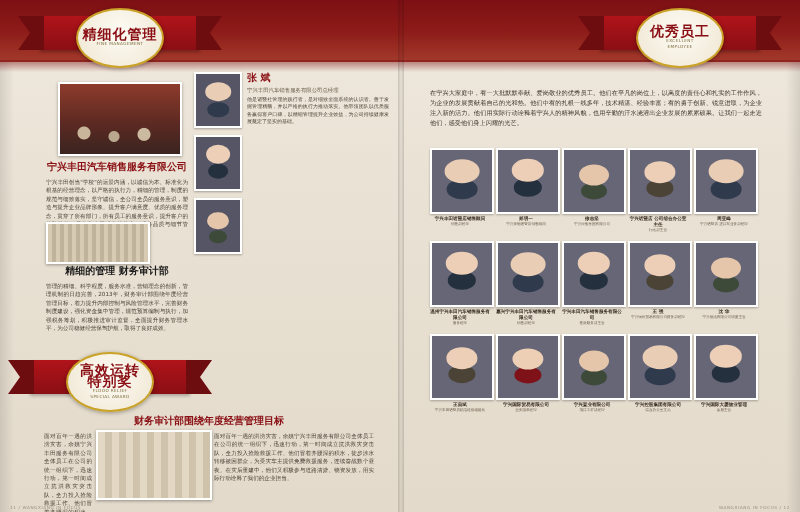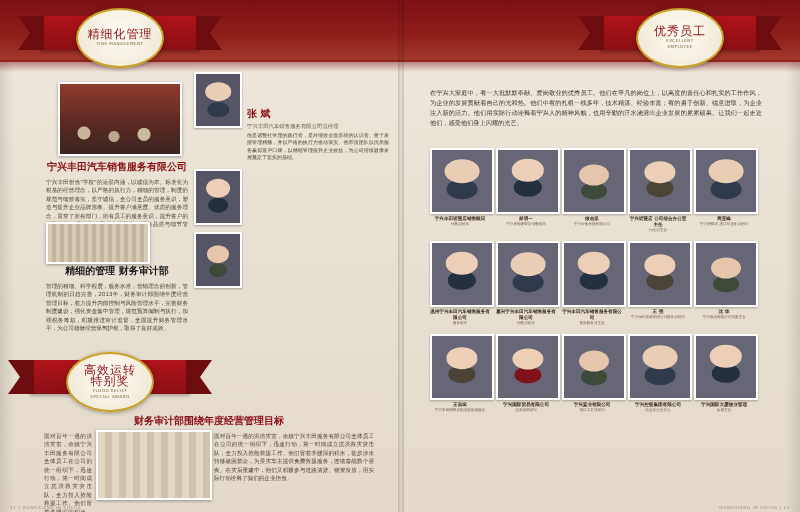--- a/index.html
+++ b/index.html
@@ -45,42 +45,42 @@
   .ribbon .tails:after{right:-22px;clip-path:polygon(0 0,100% 0,calc(100% - 12px) 50%,100% 100%,0 100%);}
   .seal{
     position:absolute;left:50%;top:0;transform:translateX(-50%);
     width:84px;height:56px;border-radius:50%/50%;
     background:radial-gradient(circle at 50% 40%,#fdfbf4,#efe6d2);
     border:2px solid #c9a227;
     box-shadow:0 1px 4px rgba(0,0,0,.35);
     display:flex;flex-direction:column;align-items:center;justify-content:center;
     text-align:center;
   }
-  .seal .cn{font-size:12px;color:#8a0f14;font-weight:normal;letter-spacing:1px;line-height:11px;}
+  .seal .cn{font-size:14px;color:#8a0f14;font-weight:bold;letter-spacing:1px;line-height:11px;}
   .seal .en{font-size:4.2px;color:#7b6a3a;letter-spacing:.4px;line-height:6px;margin-top:1px;}
 
   .h-left{left:40px;top:8px;width:160px;}
   .h-right{left:600px;top:8px;width:160px;}
   .h-flood{left:30px;top:352px;width:160px;}
 
   
   .photo{
     background:#2b2b2b;border:2px solid #fff;box-shadow:0 1px 3px rgba(0,0,0,.35);
     overflow:hidden;position:relative;
   }
   .photo .inner{position:absolute;inset:0;}
   .blk-title{font-size:10px;font-weight:bold;color:#1b1b1b;text-align:center;}
   .blk-title.red{color:#8a0f14;}
   .body-txt{font-size:5.6px;color:#4a4036;line-height:8.4px;text-align:justify;}
 
   
   .prof{display:flex;gap:5px;margin-bottom:7px;}
   .prof .pimg{width:44px;height:52px;flex:0 0 44px;border:2px solid #fff;box-shadow:0 1px 2px rgba(0,0,0,.3);position:relative;overflow:hidden;background:#556;}
   .prof .ptxt{flex:1;}
-  .prof .pname{font-size:10px;font-weight:bold;color:#8a0f14;line-height:12px;margin-bottom:2px;margin-top:36px;}
+  .prof .pname{font-size:10px;font-weight:bold;color:#8a0f14;line-height:12px;margin-bottom:2px;}
   .prof .prole{font-size:5.4px;color:#6b5c4a;line-height:8px;margin-bottom:2px;}
   .prof .pdesc{font-size:5px;color:#524738;line-height:7.4px;text-align:justify;}
 
   
   .grid{position:absolute;left:430px;top:148px;width:330px;}
   .grow{display:flex;gap:6px;margin-bottom:8px;}
   .cell{width:60px;}
   .cell .ph{width:60px;height:62px;border:2px solid #fff;box-shadow:0 1px 2px rgba(0,0,0,.28);position:relative;overflow:hidden;background:#667;}
   .cell .nm{font-size:4.6px;color:#3a2f22;text-align:center;margin-top:2px;line-height:6px;font-weight:bold;}
   .cell .rl{font-size:3.6px;color:#6b5c4a;text-align:center;line-height:5px;}

